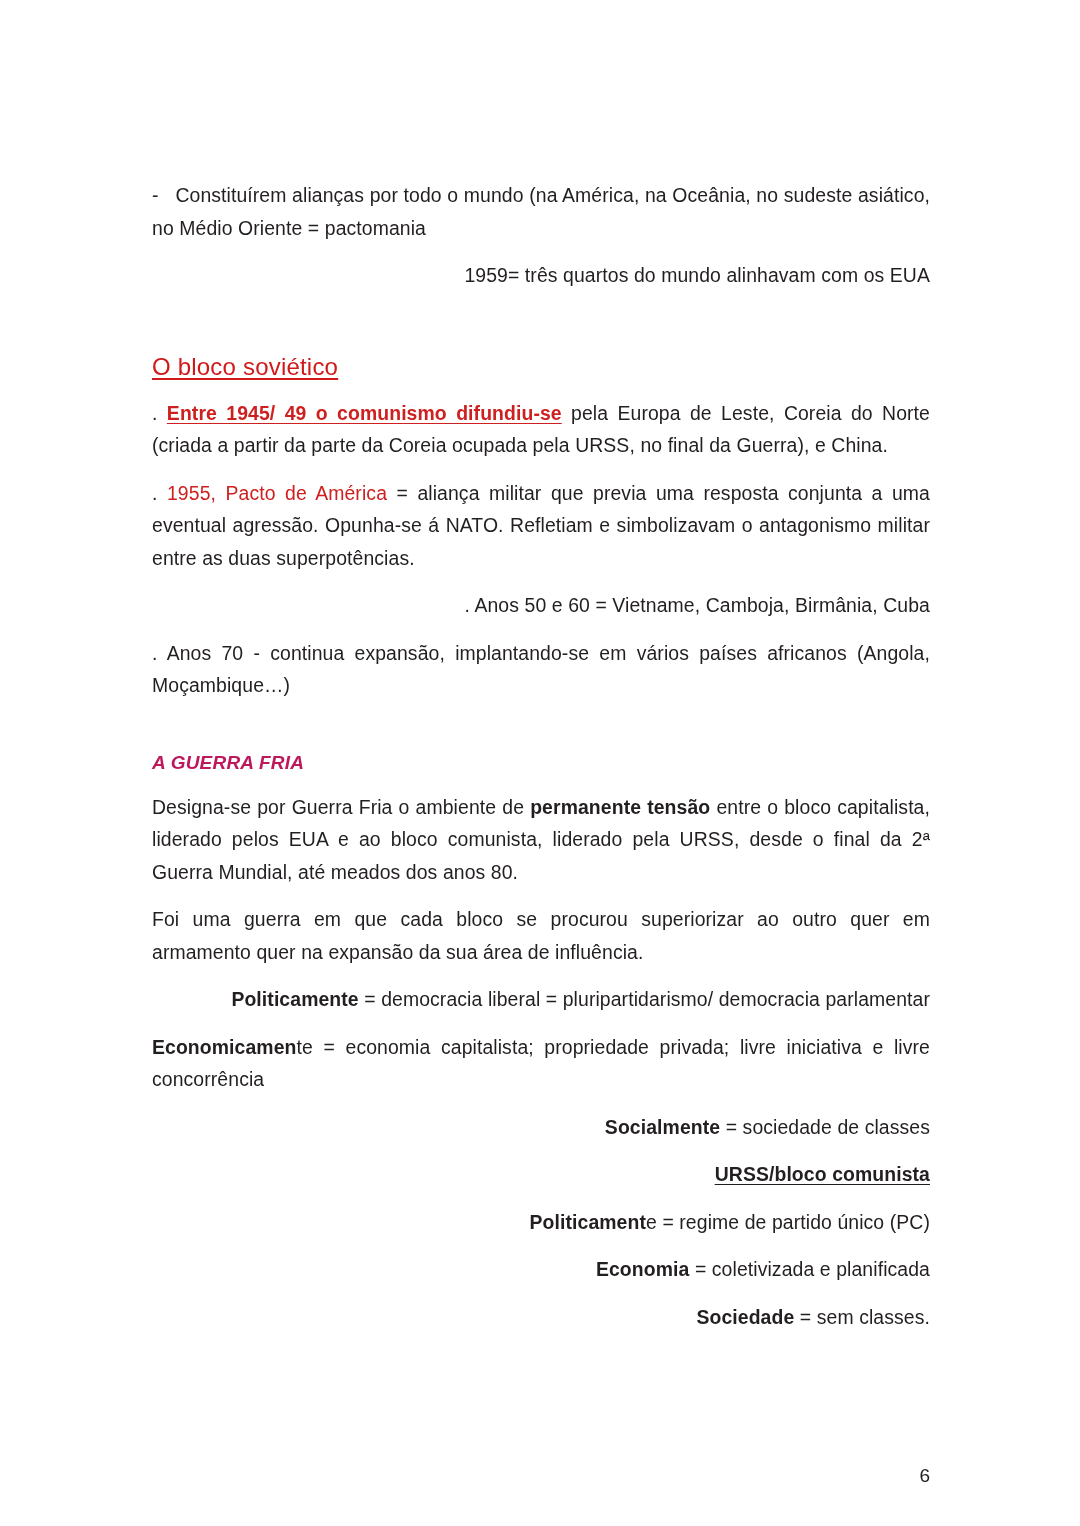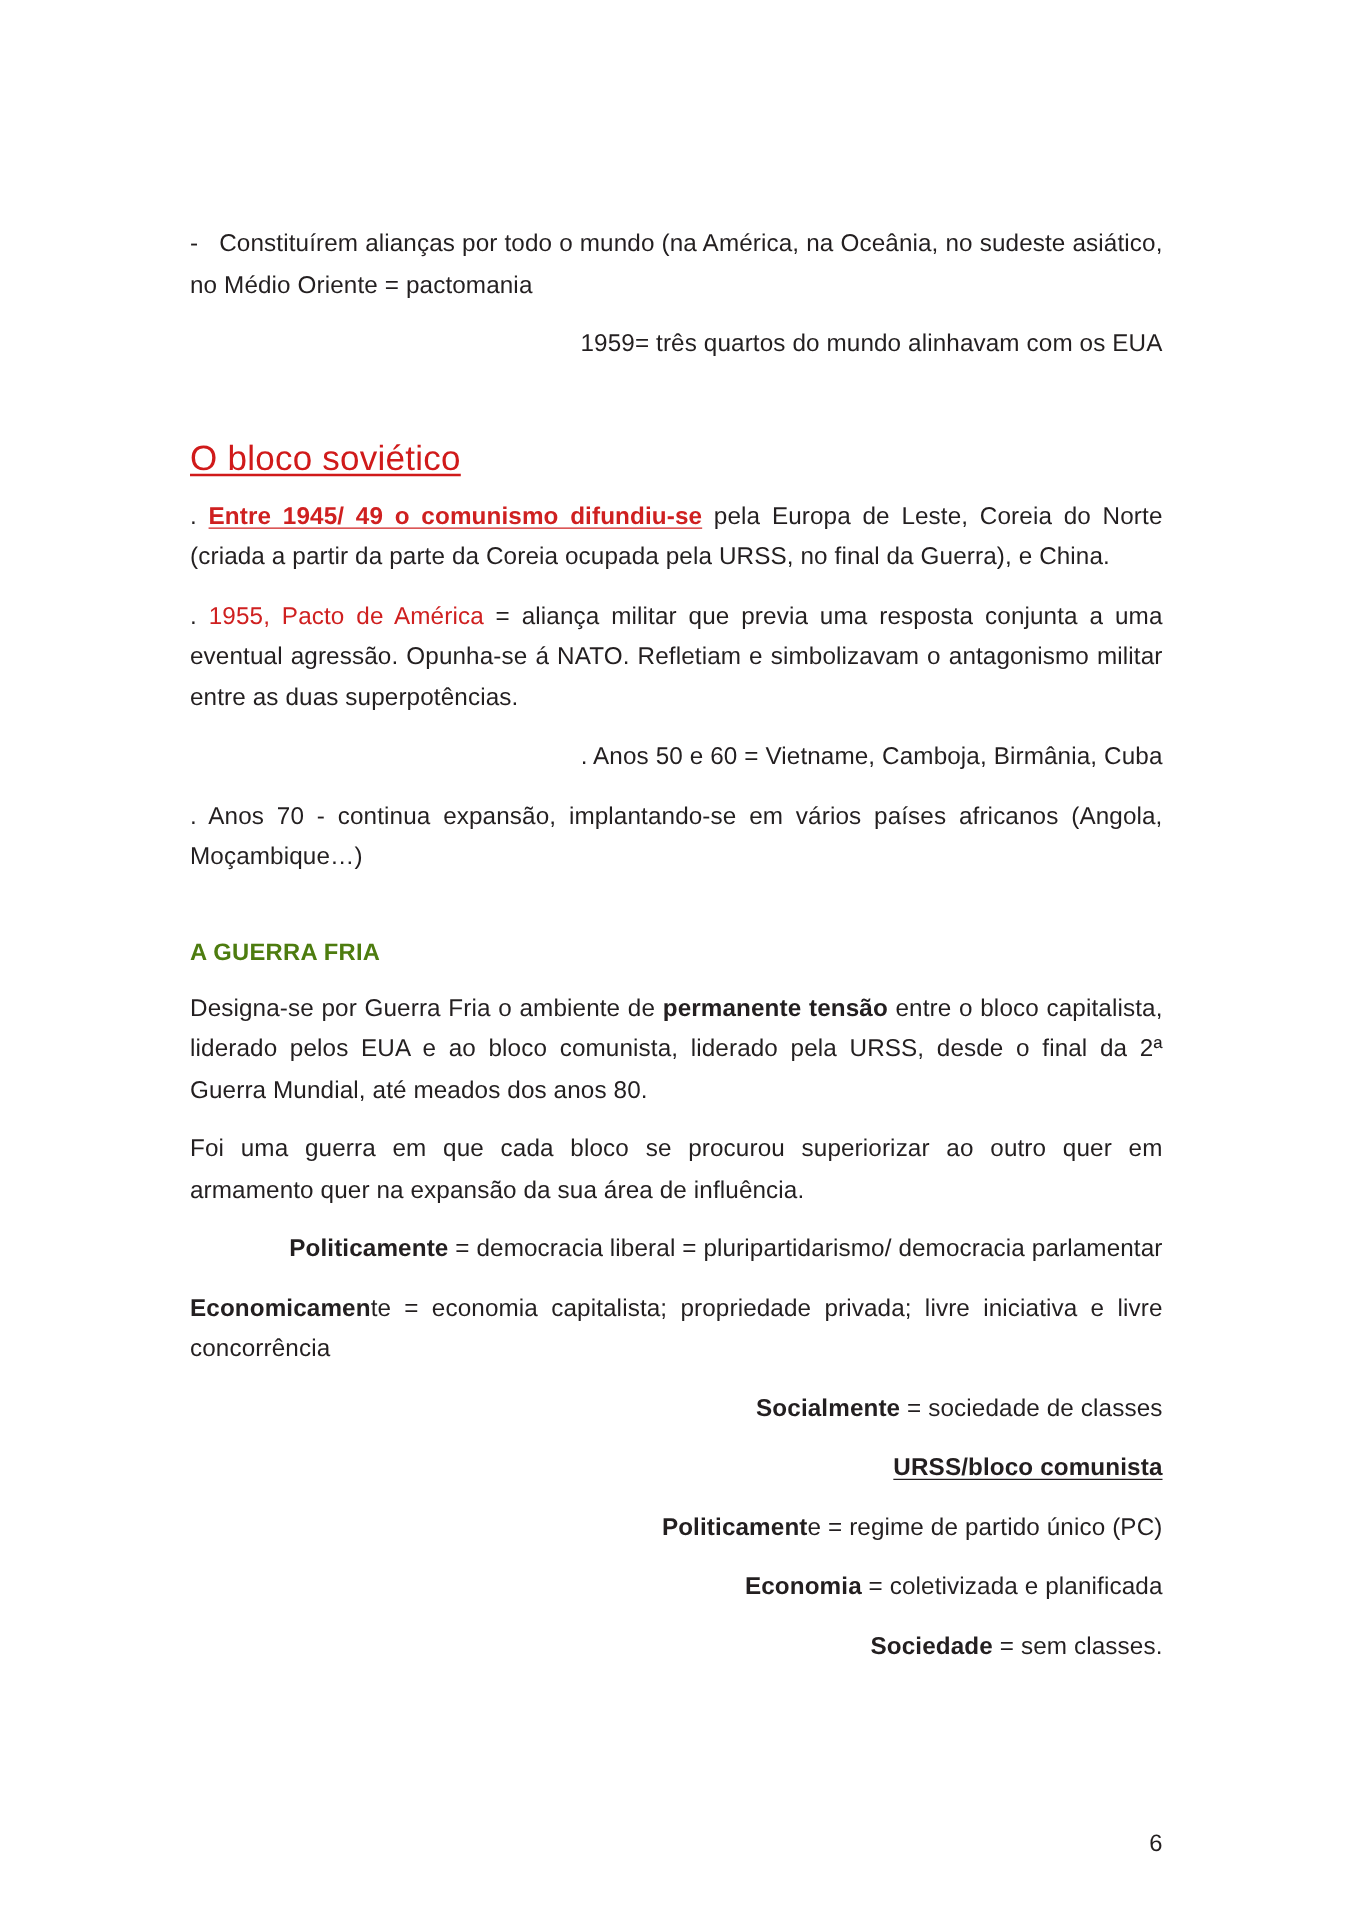--- a/index.html
+++ b/index.html
@@ -40,35 +40,36 @@
   }
   p.nojust { text-align: right; }
 
   .gap-para { margin-top: 15px; }
 
   .spacer-lg { height: 60px; }
   .spacer-md { height: 48px; }
 
   h2.section-red {
     margin: 0;
-    font-size: 28px;
+    font-size: 24px;
     line-height: 30px;
     font-weight: normal;
     color: #d01a1a;
     text-decoration: underline;
     text-underline-offset: 3px;
     letter-spacing: 0.2px;
   }
   h3.section-red-bold {
     margin: 0;
     font-size: 19px;
     line-height: 26px;
     font-weight: bold;
-    color: #4d7c0f;
+    color: #be185d;
     letter-spacing: 0.2px;
+    font-style: italic;
   }
 
   .red { color: #cf2020; }
   .red-bu {
     color: #cf2020;
     font-weight: bold;
     text-decoration: underline;
     text-underline-offset: 2.5px;
   }
   .b { font-weight: bold; }

